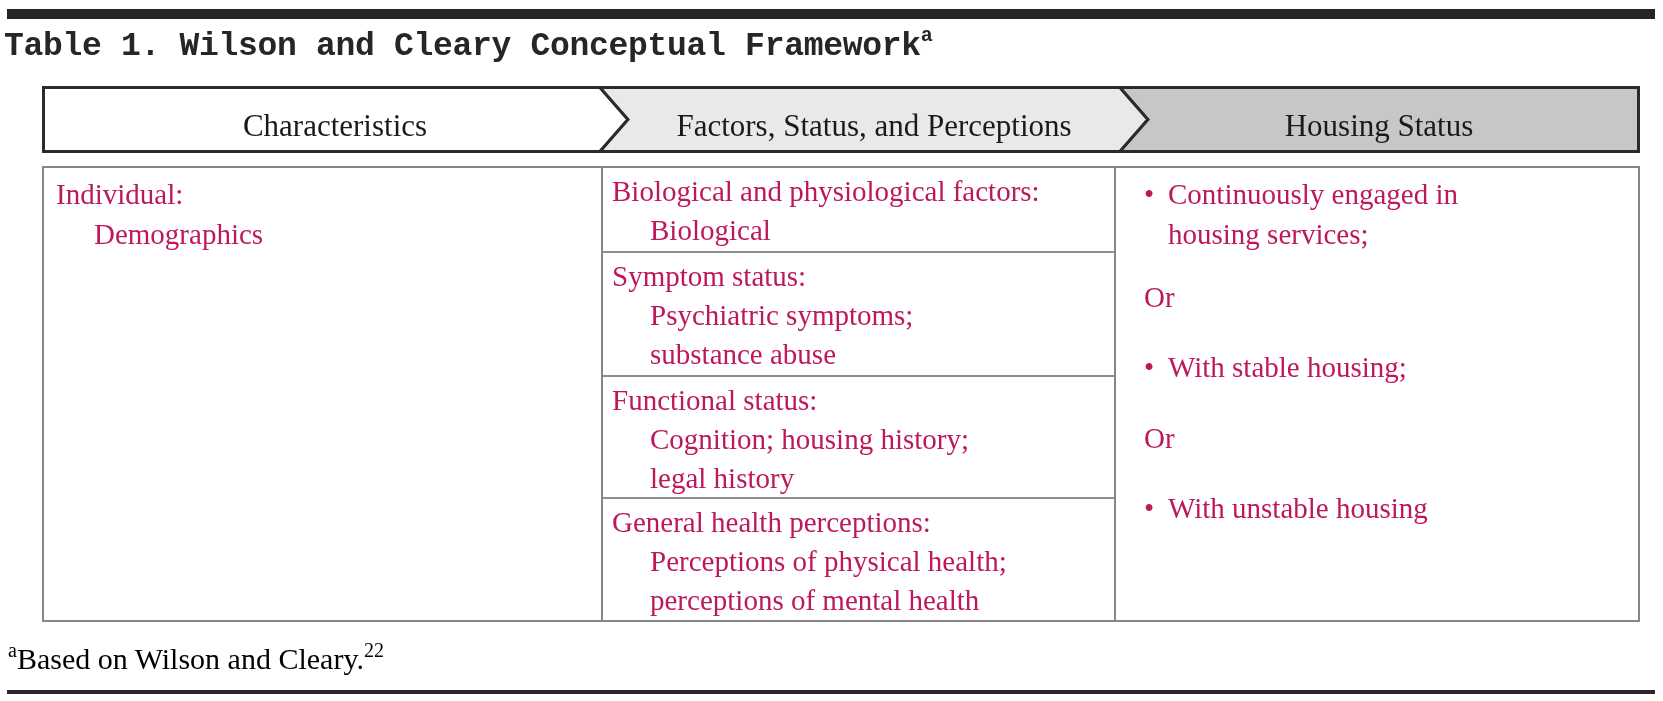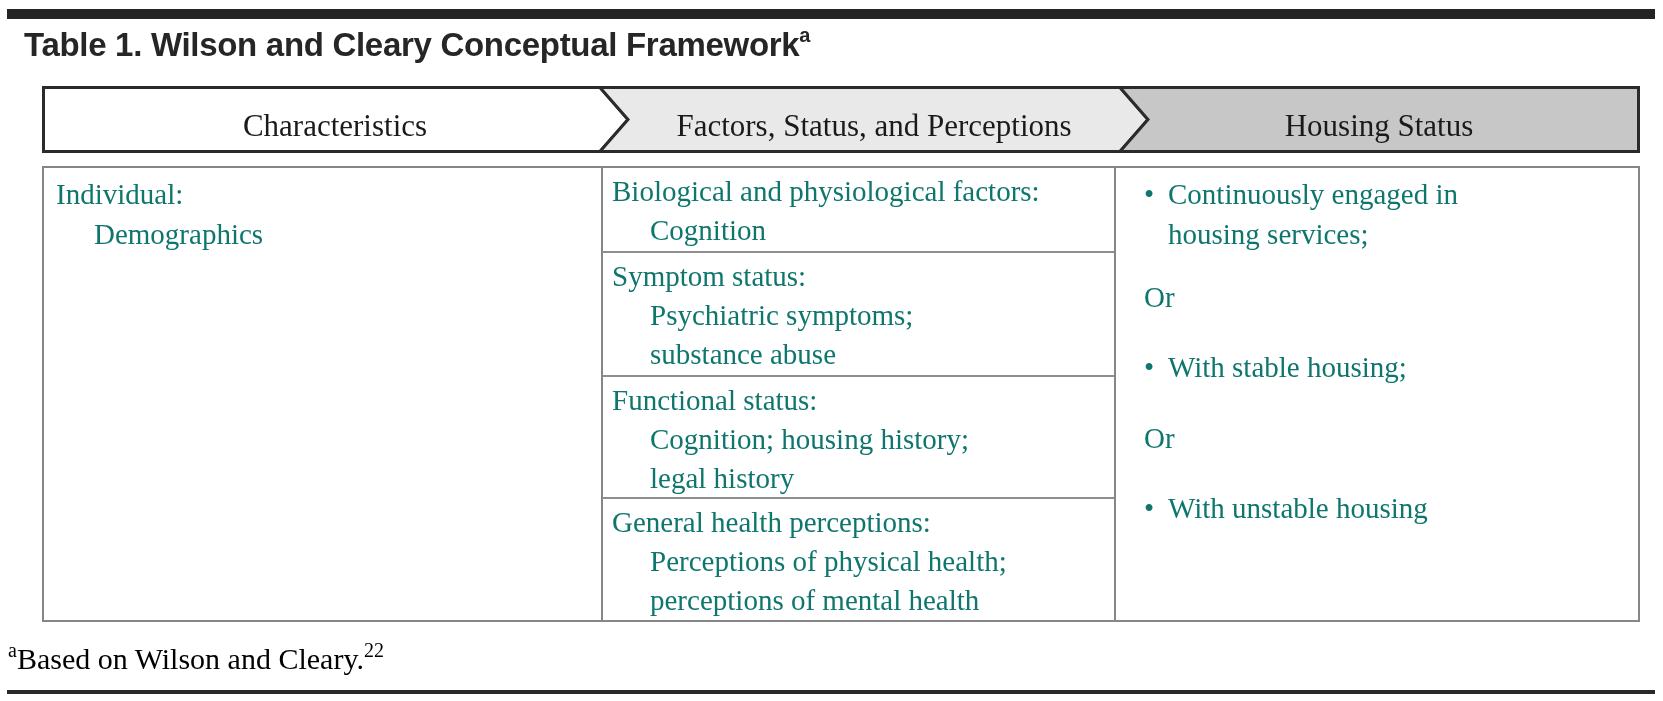--- a/index.html
+++ b/index.html
@@ -5,22 +5,22 @@
   html,body { margin:0; padding:0; background:#ffffff; }
   .page {
     position:relative; width:1663px; height:701px; background:#ffffff;
     font-family:"Liberation Serif","DejaVu Serif",serif; color:#1e1e1e;
     overflow:hidden;
   }
   .rule-top { position:absolute; left:7px; top:9px; width:1648px; height:10px; background:#262324; }
   .rule-bottom { position:absolute; left:7px; top:690px; width:1648px; height:4px; background:#2b2829; }
 
   .title {
-    position:absolute; left:24px; top:26px;
-    font-family:Liberation Sans, sans-serif;
+    position:absolute; left:4px; top:26px;
+    font-family:Liberation Mono, monospace;
     font-weight:700; font-size:33px; letter-spacing:-0.3px; color:#262626;
     white-space:nowrap;
   }
   .title sup { font-size:20px; position:relative; top:-2px; font-weight:700; }
 
   
   .header-band { position:absolute; left:42px; top:86px; width:1598px; height:67px; }
   .header-band svg { position:absolute; left:0; top:0; }
   .header-band polygon { stroke:#2b2b2b; stroke-width:3; stroke-linejoin:miter; }
   .header-label {
@@ -28,21 +28,21 @@
     font-size:31px; color:#1a1a1a; white-space:nowrap;
   }
   .hl-0 { left:0;      width:586px; }
   .hl-1 { left:558px;  width:548px; }
   .hl-2 { left:1078px; width:518px; }
 
   
   .body-table {
     position:absolute; left:42px; top:166px; width:1598px; height:456px;
     border:2px solid #868686; box-sizing:border-box; display:flex;
-    font-size:29px; line-height:40px; color:#0f766e;
+    font-size:29px; line-height:40px; color:#be185d;
   }
   .col { box-sizing:border-box; }
   .col-left  { width:559px; border-right:2px solid #868686; padding:6px 10px 0 12px; }
   .col-mid   { width:513px; border-right:2px solid #868686; display:flex; flex-direction:column; line-height:39px; }
   .col-right { flex:1; padding:6px 40px 0 28px; }
 
   .indent { padding-left:38px; white-space:nowrap; }
   .heading { white-space:nowrap; }
   .group-environment { margin-top:27px; }
 
@@ -93,21 +93,21 @@
     <div class="col col-left">
       <div>
         <div class="heading">Individual:</div>
         <div class="indent">Demographics</div>
       </div>
     </div>
 
     <div class="col col-mid">
       <div class="mid-row mid-row-0">
         <div class="heading">Biological and physiological factors:</div>
-        <div class="indent">Cognition</div>
+        <div class="indent">Biological</div>
       </div>
       <div class="mid-row mid-row-1">
         <div class="heading">Symptom status:</div>
         <div class="indent">Psychiatric symptoms;</div>
         <div class="indent">substance abuse</div>
       </div>
       <div class="mid-row mid-row-2">
         <div class="heading">Functional status:</div>
         <div class="indent">Cognition; housing history;</div>
         <div class="indent">legal history</div>

